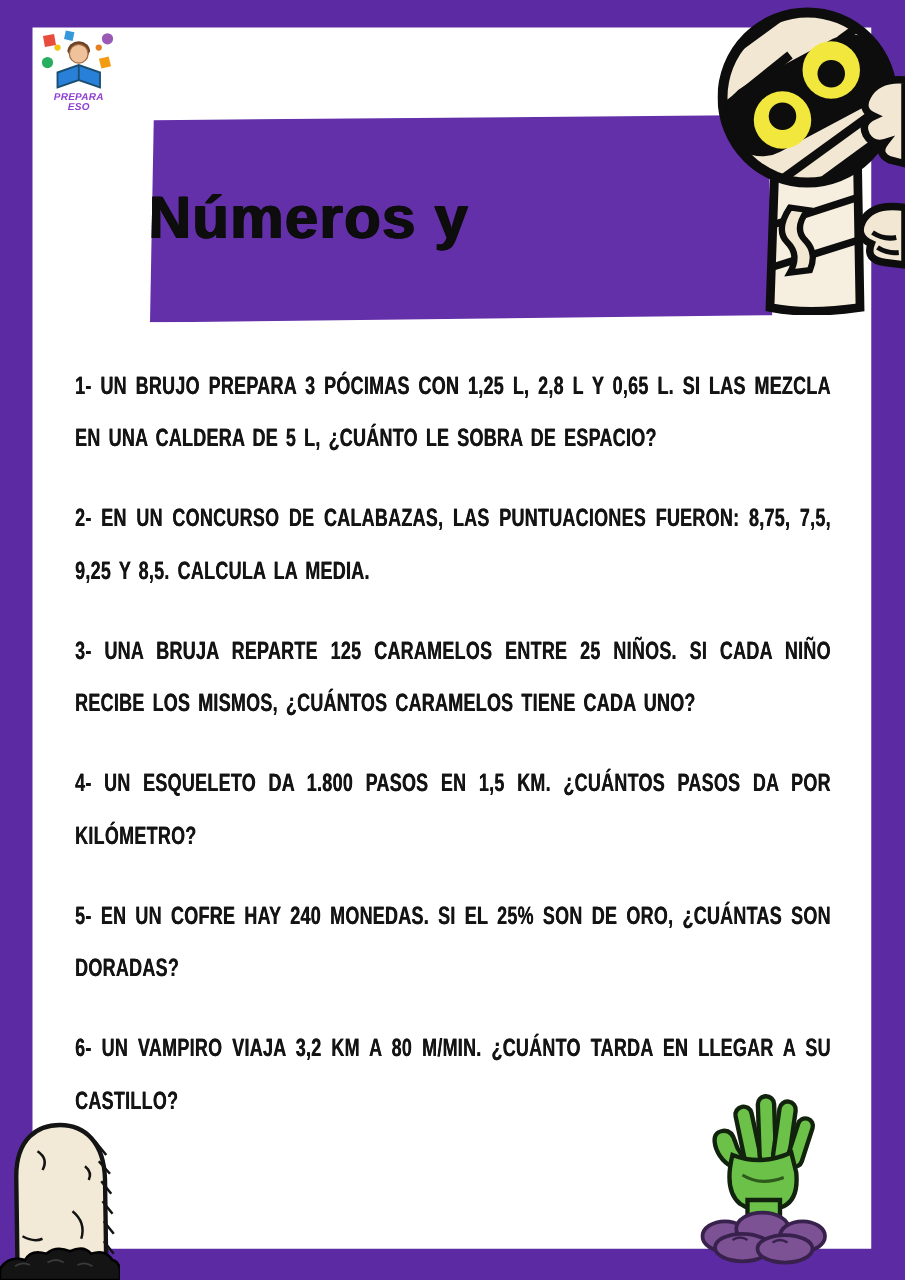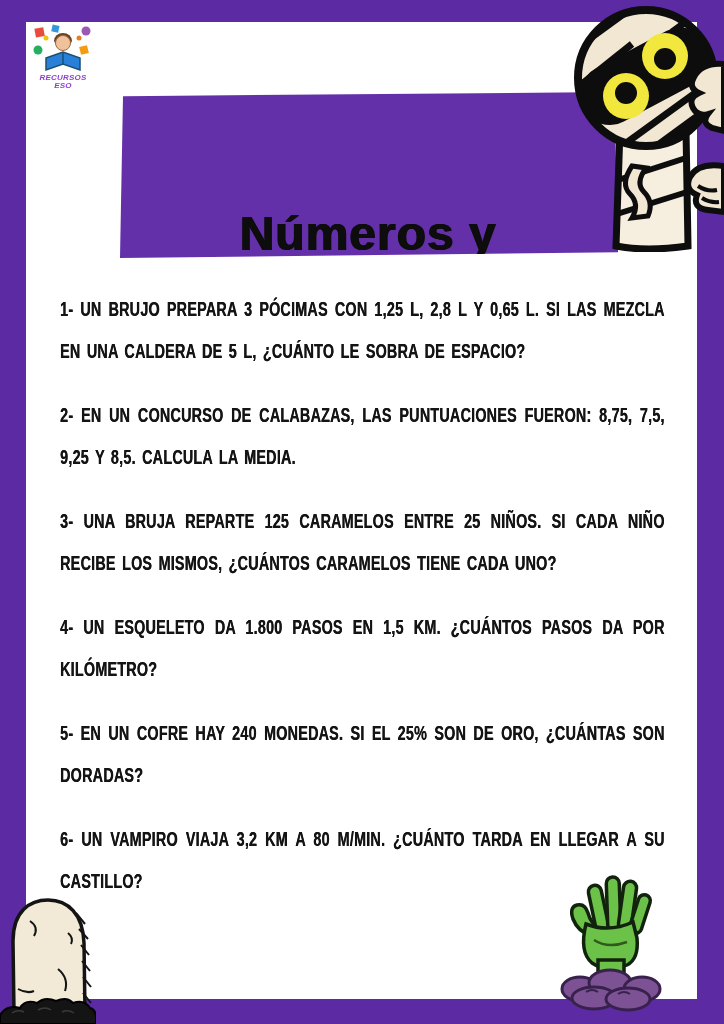--- a/index.html
+++ b/index.html
@@ -16,21 +16,21 @@
   }
   
   .logo{position:absolute;left:28px;top:24px;width:70px;text-align:center;z-index:5;}
   .logo svg{display:block;margin:0 auto;}
   .logo-text{color:var(--logo-purple,#8e3fd1);font-size:8px;font-weight:bold;font-style:italic;line-height:1.05;letter-spacing:.2px;}
   
   .banner{
     position:absolute;left:118px;top:92px;width:500px;height:166px;
     background:var(--banner-purple,#6430aa);
     clip-path:polygon(1% 2.5%, 99.3% 0%, 100% 96.5%, 0.4% 100%);
-    display:flex;align-items:flex-end;justify-content:center;
+    display:flex;flex-direction:column;align-items:flex-start;justify-content:center;
     gap:22px;z-index:2;
   }
   .title-line{
     font-size:48px;font-weight:bold;color:#0d0d0d;line-height:1;
     letter-spacing:1px;
     text-shadow:1px 0 0 #0d0d0d,-0.5px 0 0 #0d0d0d;
   }
   
   .problems{
     position:absolute;left:60px;top:288px;width:842px;
@@ -61,21 +61,21 @@
     <circle cx="54" cy="7" r="4.5" fill="#9b59b6"></circle>
     <rect x="48" y="22" width="8" height="8" fill="#f39c12" transform="rotate(-14 52 26)"></rect>
     <circle cx="6" cy="26" r="4.5" fill="#27ae60"></circle>
     <circle cx="14" cy="14" r="2.5" fill="#f1c40f"></circle>
     <circle cx="47" cy="14" r="2.5" fill="#e67e22"></circle>
     <path d="M22,17 a9,8 0 0 1 18,0 l-2,4 -14,0 z" fill="#6b4226"></path>
     <circle cx="31" cy="19" r="7.5" fill="#f0c29b" stroke="#a26a3f" stroke-width="1"></circle>
     <path d="M14,34 L31,28 L48,34 L48,46 L31,40 L14,46 Z" fill="#2980d9" stroke="#1b4f72" stroke-width="1.5"></path>
     <path d="M31,28 L31,40" stroke="#1b4f72" stroke-width="1.5"></path>
   </svg>
-  <div class="logo-text">RECURSOS</div>
+  <div class="logo-text">PREPARA</div>
   <div class="logo-text">ESO</div>
 </div>
 
 <div class="banner">
   <div class="title-line">Números y</div>
 </div>
 
 <div class="problems">
   <p class="problem">1- UN BRUJO PREPARA 3 PÓCIMAS CON 1,25 L, 2,8 L Y 0,65 L. SI LAS MEZCLA EN UNA CALDERA DE 5 L, ¿CUÁNTO LE SOBRA DE ESPACIO?</p>
   <p class="problem">2- EN UN CONCURSO DE CALABAZAS, LAS PUNTUACIONES FUERON: 8,75, 7,5, 9,25 Y 8,5. CALCULA LA MEDIA.</p>

